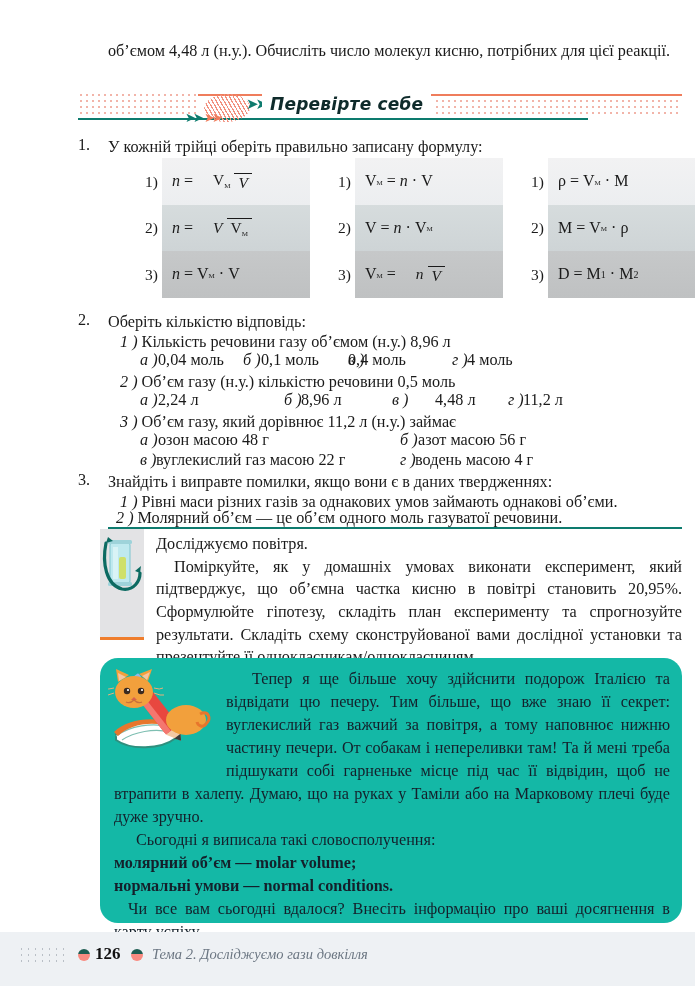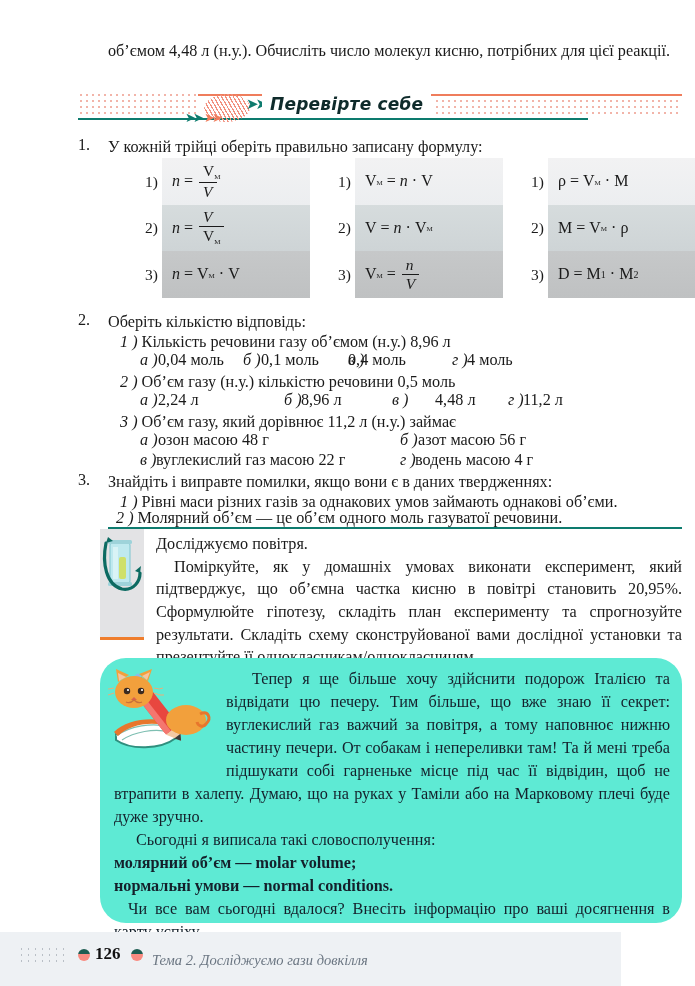--- a/index.html
+++ b/index.html
@@ -87,21 +87,21 @@
     position:absolute;left:38px;right:6px;
     font-size:16px;
     display:flex;align-items:center;height:46.6px;
   }
   .fexp.r1{top:0;}
   .fexp.r2{top:46.6px;}
   .fexp.r3{top:93.2px;}
   .it{font-style:italic;}
   .sub{font-size:10.5px;vertical-align:-0.28em;font-variant:small-caps;}
   .subn{font-size:10px;vertical-align:-0.3em;}
-  .frac{display:inline-flex;flex-direction:column;align-items:flex-start;vertical-align:middle;margin:0 2px;line-height:1;}
+  .frac{display:inline-flex;flex-direction:row;align-items:center;vertical-align:middle;margin:0 12px;line-height:1;}
   .frac .num{padding:0 4px 1px;font-size:15.5px;}
   .frac .den{padding:1px 4px 0;border-top:1.3px solid #1a1a1a;font-size:15.5px;}
 
   
   .sub-line{position:absolute;font-size:16.2px;line-height:1.38;}
   .lbl{font-style:italic;}
   .opt{position:absolute;font-size:16.2px;}
 
   
   .expbox{position:absolute;left:100px;top:527px;width:582px;height:110px;}
@@ -111,47 +111,47 @@
     background:#e3e3e5;
     border-bottom:3px solid #ef7d2c;
   }
   .exptext{position:absolute;left:56px;top:6px;width:526px;font-size:16.2px;line-height:1.4;text-align:justify;}
   .exptext b{font-weight:normal;}
   .exptext .indent{display:block;text-indent:18px;}
 
   
   .bluebox{
     position:absolute;left:100px;top:658px;width:582px;height:265px;
-    background:#5eead4;border-radius:26px;
+    background:#14b8a6;border-radius:18px;
   }
   .bluetext{
     position:absolute;left:14px;top:10px;width:556px;
     font-size:16.2px;line-height:1.42;text-align:justify;
     color:#14202b;
   }
   .bluetext p{margin:0;}
   .wrapimg{
     float:left;width:104px;height:96px;shape-outside:margin-box;margin:0 8px 0 0;
   }
   .catart{position:absolute;left:8px;top:4px;width:106px;height:98px;}
   .centerline{text-align:left;font-weight:bold;}
 
   
-  .footer{position:absolute;left:0;top:932px;width:621px;height:54px;background:#eef1f4;}
+  .footer{position:absolute;left:0;top:932px;width:695px;height:54px;background:#eef1f4;}
   .fdots{
     position:absolute;left:18px;top:14px;width:52px;height:18px;
     background-image:radial-gradient(#b9bfc6 1px, transparent 1.1px);
     background-size:7px 6px;
   }
   .fbullet{position:absolute;width:12px;height:12px;border-radius:50%;
     background:linear-gradient(#1f5d52 0 38%,#f98b81 38% 100%);top:17px;}
   .fbullet.b1{left:78px;}
   .fbullet.b2{left:131px;}
   .fpage{position:absolute;left:95px;top:12px;font-size:17px;font-weight:bold;color:#111;font-family:"Liberation Serif",serif;}
-  .ftitle{position:absolute;left:152px;top:20px;font-size:14.5px;font-style:italic;color:#6b7682;font-family:"Liberation Serif",serif;}
+  .ftitle{position:absolute;left:152px;top:14px;font-size:14.5px;font-style:italic;color:#6b7682;font-family:"Liberation Serif",serif;}
 </style>
 </head>
 <body>
 
 <div class="page">
 
   <div class="lead">
     <p>об’ємом 4,48 л (н.у.). Обчисліть число молекул кисню, потрібних для цієї реакції.</p>
   </div>
 

